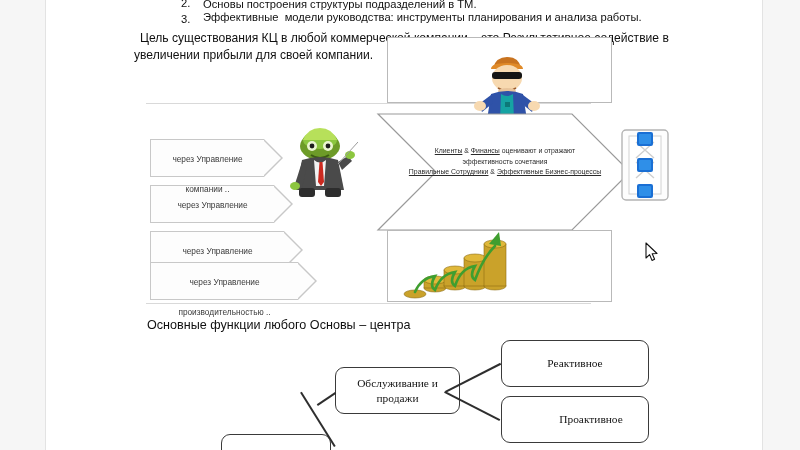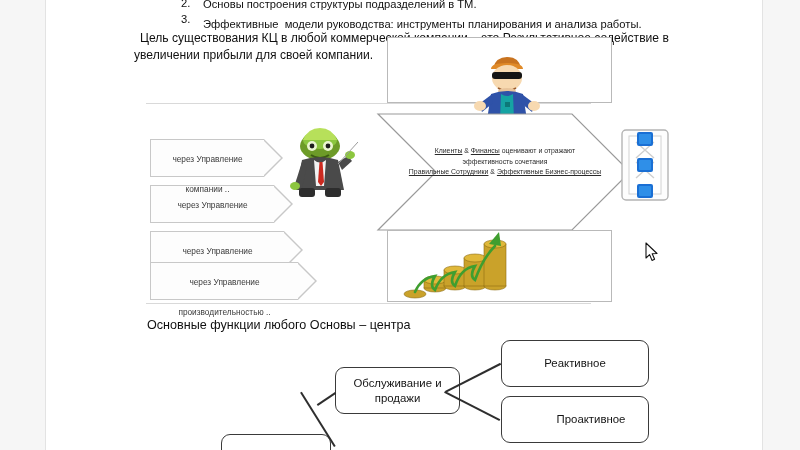--- a/index.html
+++ b/index.html
@@ -64,42 +64,42 @@
   .panel{position:absolute;border:1px solid #b9b9b9;background:#fff;box-sizing:border-box;}
 
   
   .device{position:absolute;}
 
   
   .fbox{
     position:absolute;box-sizing:border-box;
     border:1.6px solid #3a3a3a;border-radius:9px;background:#fff;
     display:flex;align-items:center;justify-content:center;text-align:center;
-    color:#141414;font-size:11.4px;line-height:15px;
+    color:#141414;font-size:11.4px;line-height:15px;font-family:Liberation Serif, serif;
   }
   .fline{position:absolute;background:#2e2e2e;transform-origin:0 0;height:1.6px;}
 
   
   #cursor{position:absolute;width:14px;height:20px;}
 </style>
 </head>
 <body>
 
 <div id="gutter-left"></div>
 <div id="gutter-right"></div>
 <div class="edge-line" style="left:45px"></div>
 <div class="edge-line" style="left:762px"></div>
 
 <div id="page">
 
   <div class="li-num" style="left:135px;top:-3px;">2.</div>
   <div class="doc-text" style="left:157px;top:-3px;">Основы построения структуры подразделений в ТМ.</div>
 
   <div class="li-num" style="left:135px;top:13px;">3.</div>
-  <div class="doc-text" style="left:157px;top:17px;">Эффективные  модели руководства: инструменты планирования и анализа работы.</div>
+  <div class="doc-text" style="left:157px;top:10px;">Эффективные  модели руководства: инструменты планирования и анализа работы.</div>
 
   <div class="para" style="left:94px;top:30px;">Цель существования КЦ в любой коммерческой компании – это Результативное содействие в</div>
   <div class="para" style="left:88px;top:47px;">увеличении прибыли для своей компании.</div>
 
   <div class="hr" style="left:100px;top:103px;width:445px;"></div>
   <div class="hr" style="left:100px;top:303px;width:445px;"></div>
 
   <div class="tag" style="left:104px;top:139px;width:114px;">
     <div class="tip"></div>
     <div class="tip-in"></div>

